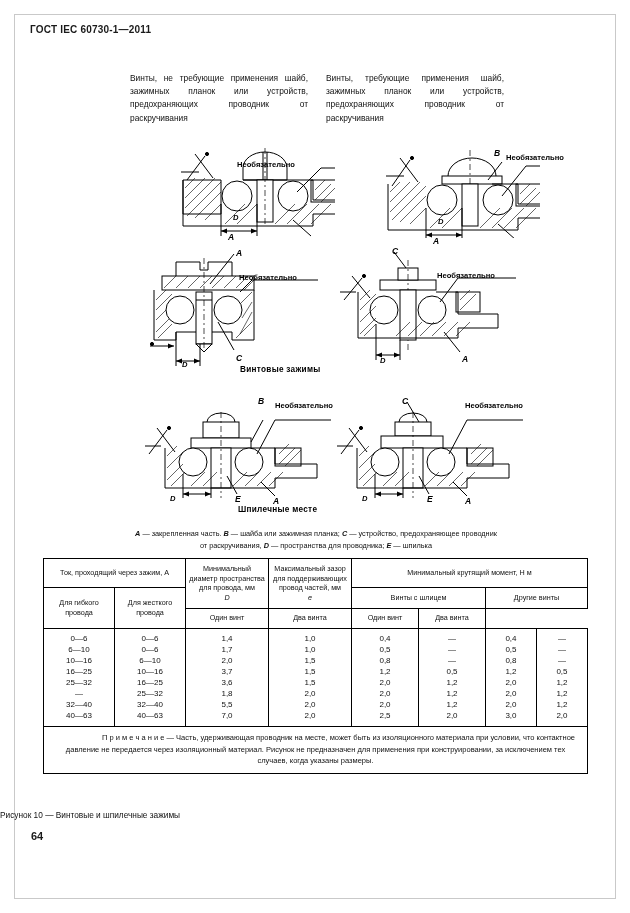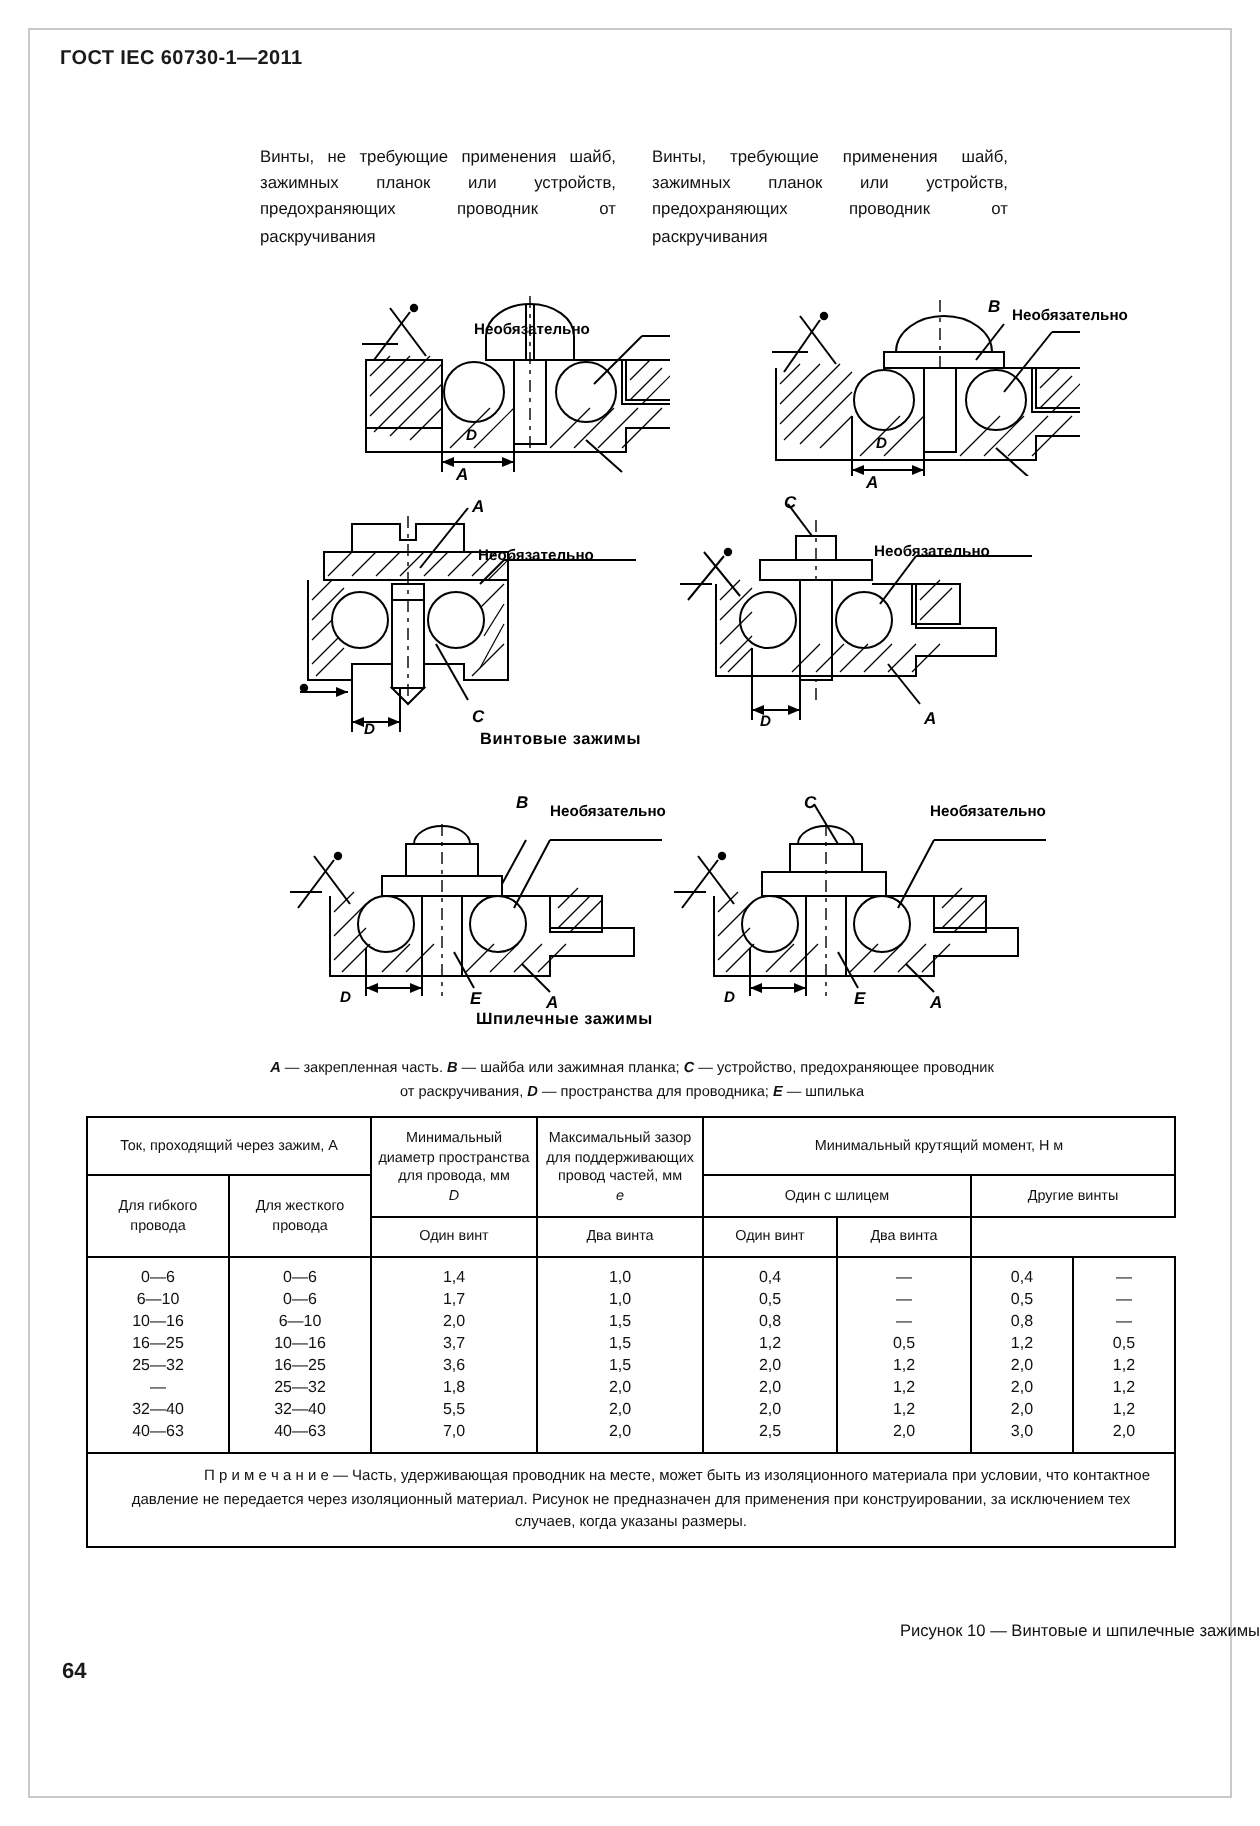--- a/index.html
+++ b/index.html
@@ -70,21 +70,21 @@
   }
   .tbl th{font-size:7.2px;line-height:9.6px;}
   .tbl td.val{font-size:8px;line-height:10.4px;padding:0;height:11px;}
   .note{
     font-size:7.5px;line-height:11.6px;text-align:justify;
     padding:5px 8px 6px 8px !important;
     text-align:justify;
   }
   .caption{
     position:absolute;left:0;top:810px;width:630px;
-    text-align:right;font-size:8.3px;color:#111;
+    text-align:left;font-size:8.3px;color:#111;
   }
   svg{display:block;}
 </style>
 </head>
 <body>
 
 <div class="page">
   <div class="page-frame"></div>
 
   <div class="hdr">ГОСТ IEC 60730-1—2011</div>
@@ -398,21 +398,21 @@
         <path d="M40,96 l6,-2.5 l0,5 z" fill="#000" stroke="none"></path>
         <path d="M68,96 l-6,-2.5 l0,5 z" fill="#000" stroke="none"></path>
       </g>
     </svg>
     <div class="lbl" style="left:402px;top:276px;">C</div>
     <div class="lbl opt" style="left:465px;top:281px;">Необязательно</div>
     <div class="lbl" style="left:427px;top:374px;">E</div>
     <div class="lbl" style="left:465px;top:376px;">A</div>
     <div class="lbl" style="left:362px;top:374px;font-size:7.6px;">D</div>
 
-    <div class="sectionlbl" style="left:238px;top:385px;">Шпилечные зажимы</div>
+    <div class="sectionlbl" style="left:238px;top:385px;">Шпилечные месте</div>
   </div>
 
   <div class="legend">
     <span style="font-style:italic;font-weight:bold;">A</span><span> — закрепленная часть. </span><span style="font-style:italic;font-weight:bold;">B</span><span> — шайба или зажимная планка; </span><span style="font-style:italic;font-weight:bold;">C</span><span> — устройство, предохраняющее проводник</span><br>
     <span>от раскручивания, </span><span style="font-style:italic;font-weight:bold;">D</span><span> — пространства для проводника; </span><span style="font-style:italic;font-weight:bold;">E</span><span> — шпилька</span>
   </div>
 
   <table class="tbl">
     <thead>
       <tr>
@@ -423,21 +423,21 @@
         </th>
         <th rowspan="2" style="width:78px;">
           <span>Максимальный зазор для поддерживающих провод частей, мм</span><br>
           <span style="font-style:italic;">e</span>
         </th>
         <th colspan="4" style="height:26px;">Минимальный крутящий момент, Н м</th>
       </tr>
       <tr>
         <th rowspan="2" style="width:66px;height:38px;">Для гибкого провода</th>
         <th rowspan="2" style="width:66px;">Для жесткого провода</th>
-        <th colspan="2" style="height:16px;">Один с шлицем</th>
+        <th colspan="2" style="height:16px;">Винты с шлицем</th>
         <th colspan="2" style="height:16px;">Другие винты</th>
       </tr>
       <tr>
         <th style="width:62px;height:16px;">Один винт</th>
         <th style="width:62px;">Два винта</th>
         <th style="width:62px;">Один винт</th>
         <th style="width:62px;">Два винта</th>
       </tr>
     </thead>
     <tbody>

